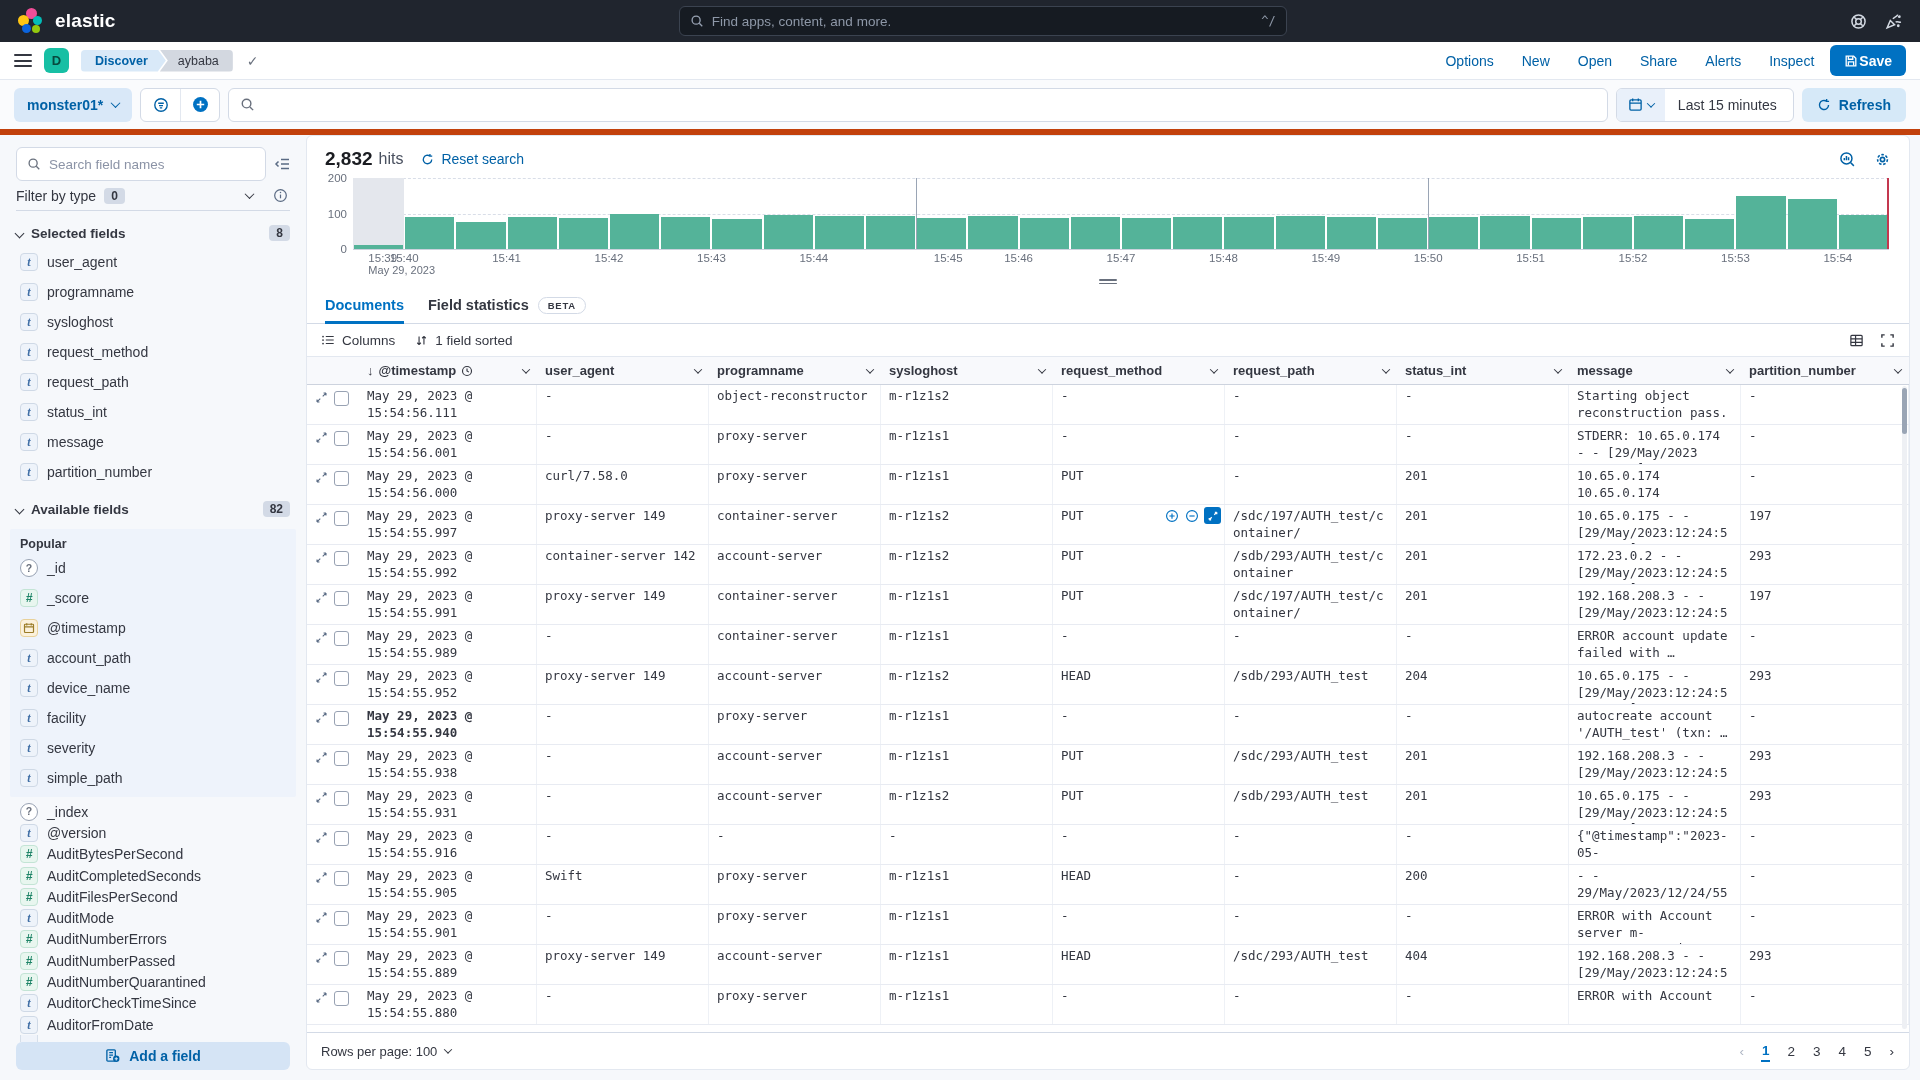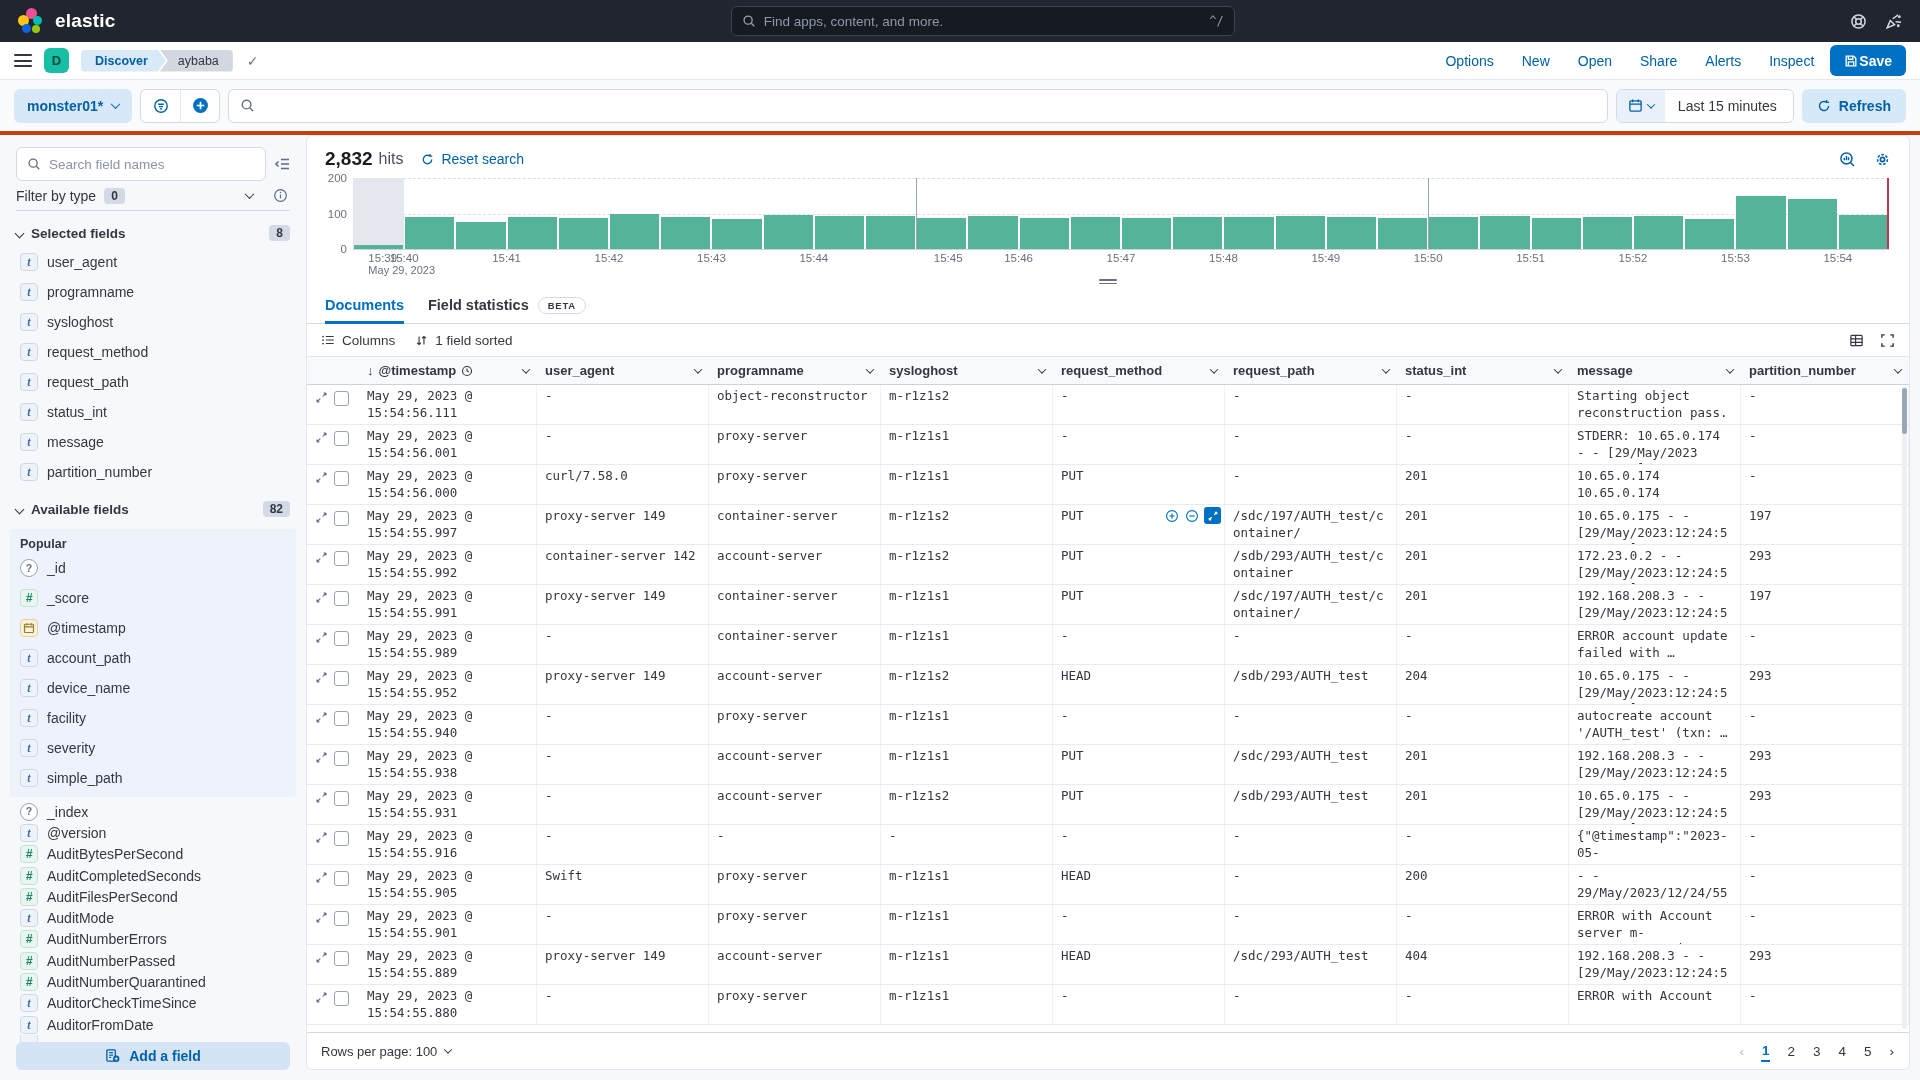--- a/index.html
+++ b/index.html
@@ -6,40 +6,40 @@
   html,body{width:1920px;height:1080px;overflow:hidden}
   body{font-family:"Liberation Sans",sans-serif;background:#f6f8fb;color:#343741;font-size:14px}
   .chev{display:inline-block;width:7px;height:7px;border-right:1.6px solid currentColor;border-bottom:1.6px solid currentColor;transform:rotate(45deg) translate(-1px,-1px);flex:none}
   svg{display:block}
   
   .topbar{height:42px;background:#20252e;display:flex;align-items:center;padding:0 18px;gap:10px}
   .logo{display:flex;align-items:center;gap:10px}
   .logo-mark{position:relative;width:27px;height:27px;flex:none}
   .logo-mark i{position:absolute;border-radius:50%}
   .logo-text{color:#fff;font-size:19px;font-weight:600;letter-spacing:.2px}
-  .g-search{margin-left:auto;margin-right:auto;width:504px;height:30px;background:#161b22;border:1px solid #3b4350;border-radius:6px;display:flex;align-items:center;padding:0 10px;gap:8px;color:#98a2b3}
+  .g-search{margin-left:auto;margin-right:auto;width:608px;height:30px;background:#161b22;border:1px solid #3b4350;border-radius:6px;display:flex;align-items:center;padding:0 10px;gap:8px;color:#98a2b3}
   .g-search input{flex:1;background:transparent;border:none;outline:none;color:#d4dae3;font-size:13.5px;font-family:"Liberation Sans",sans-serif}
   .g-search input::placeholder{color:#8e98a8}
   .g-short{font-family:"DejaVu Sans Mono",monospace;font-size:12px;color:#8e98a8}
   .top-icons{display:flex;align-items:center;gap:18px;color:#d4dae3}
   
   .navbar{height:38px;background:#fff;border-bottom:1px solid #e3e8f0;display:flex;align-items:center;padding:0 14px;gap:12px}
   .burger{width:18px;display:flex;flex-direction:column;gap:3.5px;cursor:pointer}
   .burger i{height:2px;background:#343741;border-radius:1px}
   .space-badge{width:25px;height:25px;border-radius:6px;background:#17bfa4;color:#074a3e;font-weight:700;font-size:13px;display:flex;align-items:center;justify-content:center}
   .crumbs{display:flex;align-items:center}
   .crumb{height:22px;display:flex;align-items:center;font-size:12.5px;padding:0 14px}
   .crumb.first{background:#d9e9f8;color:#0061a6;font-weight:600;clip-path:polygon(0 0,calc(100% - 8px) 0,100% 50%,calc(100% - 8px) 100%,0 100%);border-radius:4px 0 0 4px;padding-right:18px}
   .crumb.last{background:#d3d8e0;color:#343741;clip-path:polygon(0 0,100% 0,100% 100%,0 100%,8px 50%);margin-left:-6px;padding-left:18px;border-radius:0 4px 4px 0}
   .saved-check{color:#69707d;font-size:14px;margin-left:2px}
   .nav-actions{margin-left:auto;display:flex;align-items:center;gap:28px}
   .nav-actions a{color:#0061a6;font-size:14px;text-decoration:none;cursor:pointer}
   .btn-save{background:#0071c2;color:#fff;height:31px;border:none;border-radius:6px;display:flex;align-items:center;gap:1px;padding:0 14px;font-size:14px;font-weight:600;cursor:pointer;margin-left:4px}
   
-  .querybar{height:55px;background:#fafbfd;border-bottom:4px solid #c2410c;display:flex;align-items:center;padding:0 14px;gap:8px}
+  .querybar{height:55px;background:#fafbfd;border-bottom:6px solid #c2410c;display:flex;align-items:center;padding:0 14px;gap:8px}
   .dv-btn{background:#d9e8f8;color:#0061a6;font-weight:600;height:34px;border-radius:6px;display:flex;align-items:center;gap:9px;padding:0 13px;cursor:pointer;font-size:14px}
   .icon-group{display:flex;height:34px;border:1px solid #d3dae6;border-radius:6px;background:#fff;overflow:hidden}
   .icon-group .igb{width:39px;display:flex;align-items:center;justify-content:center;cursor:pointer;color:#0061a6}
   .icon-group .igb+.igb{border-left:1px solid #e3e8f0}
   .kql{flex:1;height:34px;background:#fff;border:1px solid #d3dae6;border-radius:6px;display:flex;align-items:center;gap:9px;padding:0 11px;color:#69707d}
   .kql input{flex:1;border:none;outline:none;font-size:14px;color:#343741;font-family:"Liberation Sans",sans-serif}
   .kql input::placeholder{color:#8b93a6}
   .datepick{display:flex;height:34px;border:1px solid #d3dae6;border-radius:6px;overflow:hidden;background:#fff}
   .dp-icon{width:48px;background:#e9f0fa;display:flex;align-items:center;justify-content:center;gap:5px;color:#0061a6;cursor:pointer}
   .dp-text{display:flex;align-items:center;padding:0 13px;font-size:14px;color:#343741;cursor:pointer;min-width:128px}
@@ -860,21 +860,21 @@
           </div>
           <div class="drow">
             <div class="ctrl">
               <span class="expand-ic">
                 <svg width="13" height="13" viewBox="0 0 16 16" fill="none" stroke="currentColor" stroke-width="1.4">
                   <path d="M9.5 6.5L13.5 2.5M13.5 2.5h-3M13.5 2.5v3M6.5 9.5l-4 4M2.5 13.5h3M2.5 13.5v-3"></path>
                 </svg>
               </span>
               <span class="cbox"></span>
             </div>
-            <div class="dcell" style="flex: 0 0 178px;"><span>May 29, 2023 @ 15:54:55.940</span></div>
+            <div class="dcell" style="flex: 0 0 178px; font-weight: bold;"><span>May 29, 2023 @ 15:54:55.940</span></div>
             <div class="dcell" style="flex: 0 0 172px;"><span>-</span></div>
             <div class="dcell" style="flex: 0 0 172px;"><span>proxy-server</span></div>
             <div class="dcell" style="flex: 0 0 172px;"><span>m-r1z1s1</span></div>
             <div class="dcell" style="flex: 0 0 172px;"><span>-</span></div>
             <div class="dcell" style="flex: 0 0 172px;"><span>-</span></div>
             <div class="dcell" style="flex: 0 0 172px;"><span>-</span></div>
             <div class="dcell" style="flex: 0 0 172px;"><span>autocreate account '/AUTH_test' (txn: …</span></div>
             <div class="dcell" style="flex: 1 1 0%;"><span>-</span></div>
           </div>
           <div class="drow">

